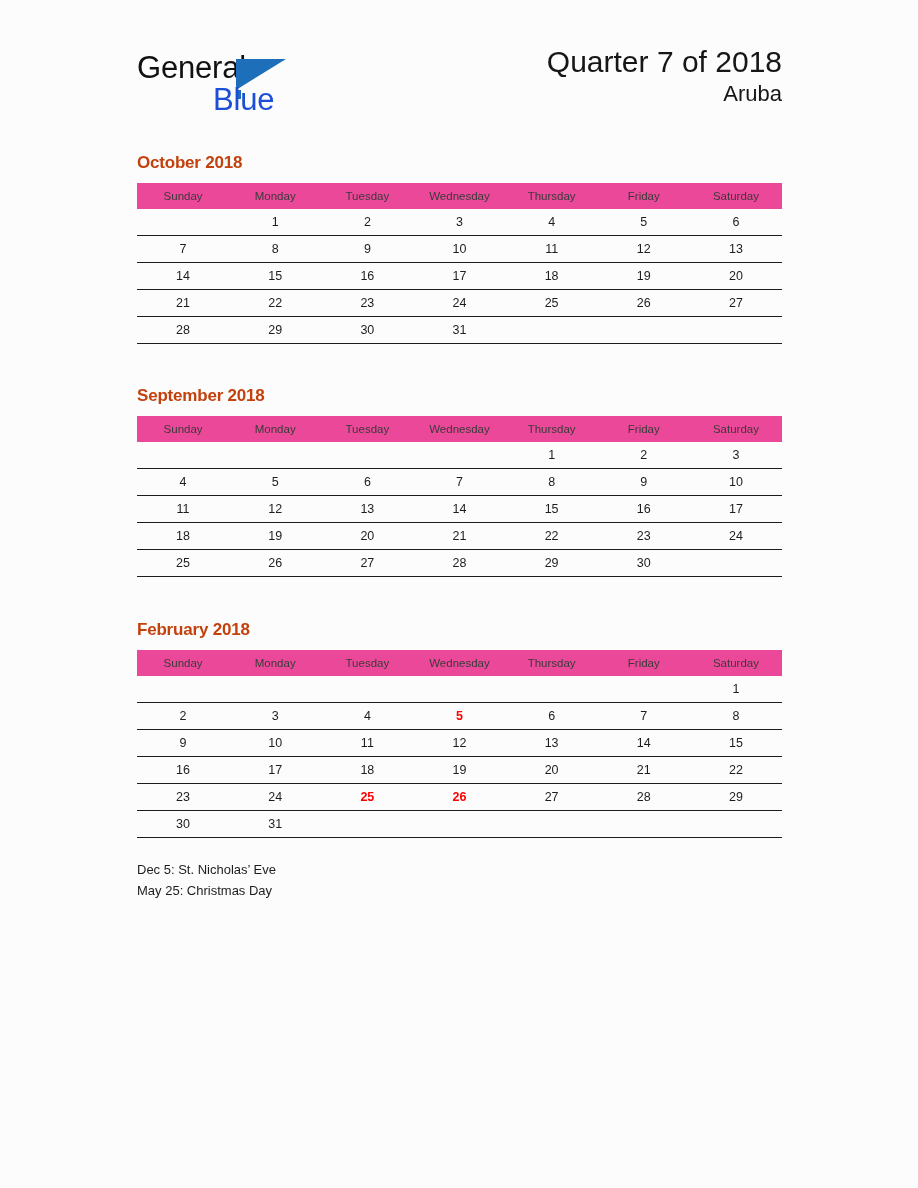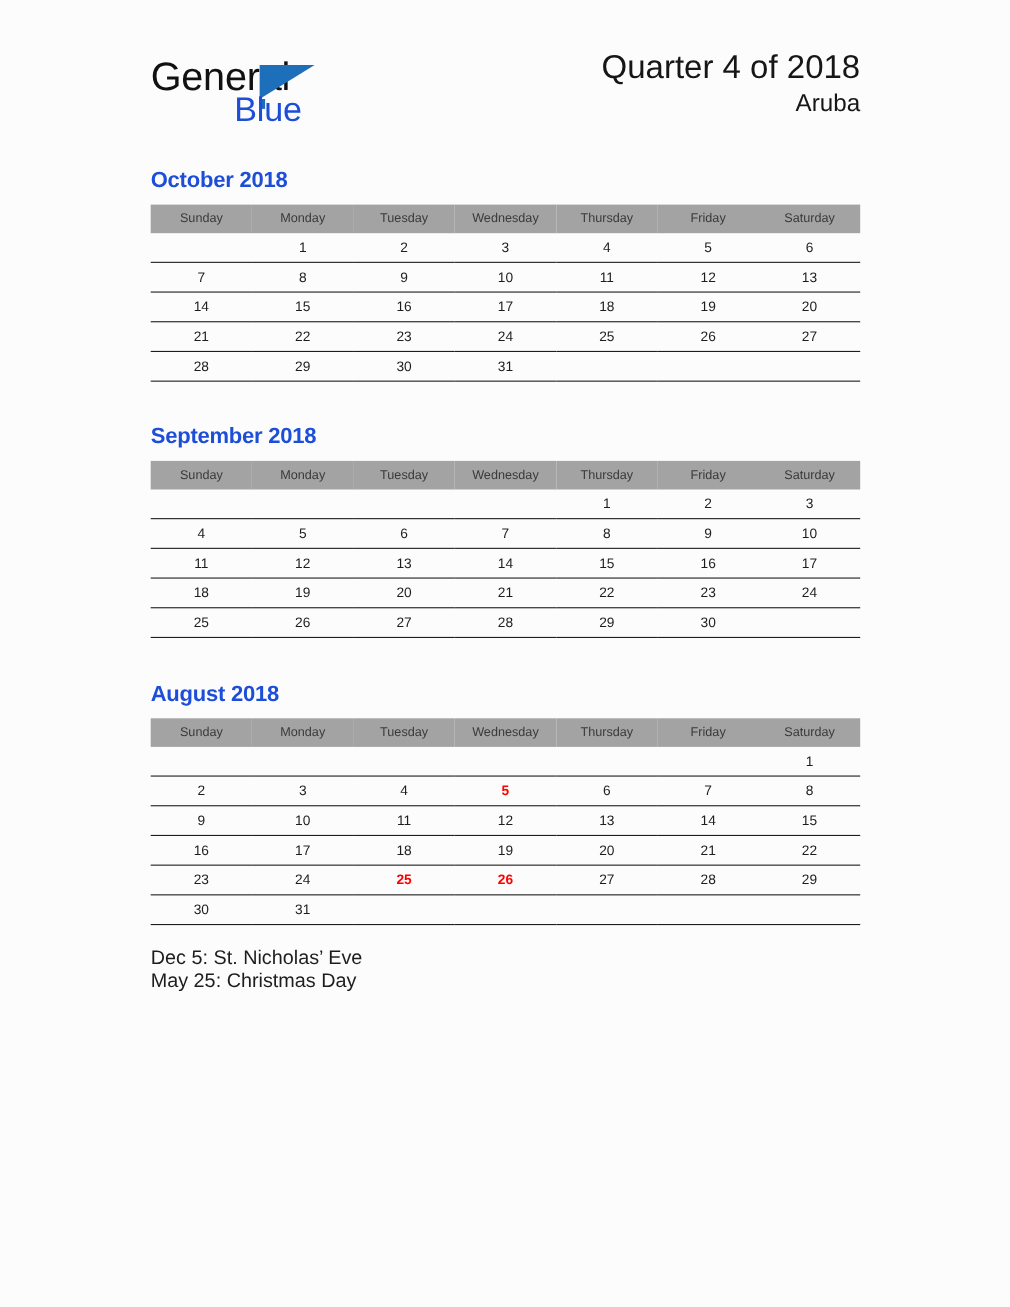--- a/index.html
+++ b/index.html
@@ -38,21 +38,21 @@
     position: absolute;
     left: 0;
     top: 8px;
     width: 160px;
     height: 70px;
   }
   .logo-general {
     position: absolute;
     left: 0;
     top: 0;
-    font-size: 36px;
+    font-size: 31px;
     letter-spacing: -0.2px;
     color: #111111;
     line-height: 1;
     font-family: "Liberation Sans", sans-serif;
   }
   .logo-tri {
     position: absolute;
     left: 99px;
     top: 7px;
     width: 0;
@@ -102,34 +102,34 @@
   .month {
     position: absolute;
     left: 137px;
     width: 645px;
   }
   #month-0 { top: 153px; }
   #month-1 { top: 386px; }
   #month-2 { top: 620px; }
 
   .month-title {
-    font-size: 20px;
+    font-size: 17px;
     font-weight: bold;
-    color: #1d4ed8;
+    color: #c2410c;
     margin: 0 0 10px 0;
     letter-spacing: -0.2px;
   }
 
   table.cal {
     border-collapse: collapse;
     width: 645px;
     table-layout: fixed;
   }
   table.cal th {
-    background: #a3a3a3;
+    background: #ec4899;
     font-size: 11.5px;
     font-weight: normal;
     color: #3a3a3a;
     text-align: center;
     padding: 7px 0 7px 0;
     border: none;
   }
   table.cal td {
     font-size: 12.5px;
     color: #1d1d1d;
@@ -150,42 +150,42 @@
   }
 
   
   .legend {
     position: absolute;
     left: 137px;
     top: 860px;
     width: 500px;
   }
   .legend-line {
-    font-size: 18px;
+    font-size: 13px;
     color: #1d1d1d;
     line-height: 20.5px;
     white-space: nowrap;
   }
 </style>
 </head>
 <body>
 
 <div class="page">
 
   <div class="header">
 
     <div class="logo">
       <span class="logo-general">General</span>
       <span class="logo-tri"></span>
       <span class="logo-stem"></span>
       <span class="logo-blue">Blue</span>
     </div>
 
     <div class="title-block">
-      <div class="quarter-title">Quarter 4 of 2018</div>
+      <div class="quarter-title">Quarter 7 of 2018</div>
       <div class="country-title">Aruba</div>
     </div>
 
   </div>
 
   <div class="month" id="month-0">
     <div class="month-title">October 2018</div>
     <table class="cal">
       <thead>
           <tr>
@@ -306,21 +306,21 @@
             <td>28</td>
             <td>29</td>
             <td>30</td>
             <td class="empty">&nbsp;</td>
           </tr>
         </tbody>
     </table>
   </div>
 
   <div class="month" id="month-2">
-    <div class="month-title">August 2018</div>
+    <div class="month-title">February 2018</div>
     <table class="cal">
       <thead>
           <tr>
             <th>Sunday</th>
             <th>Monday</th>
             <th>Tuesday</th>
             <th>Wednesday</th>
             <th>Thursday</th>
             <th>Friday</th>
             <th>Saturday</th>

